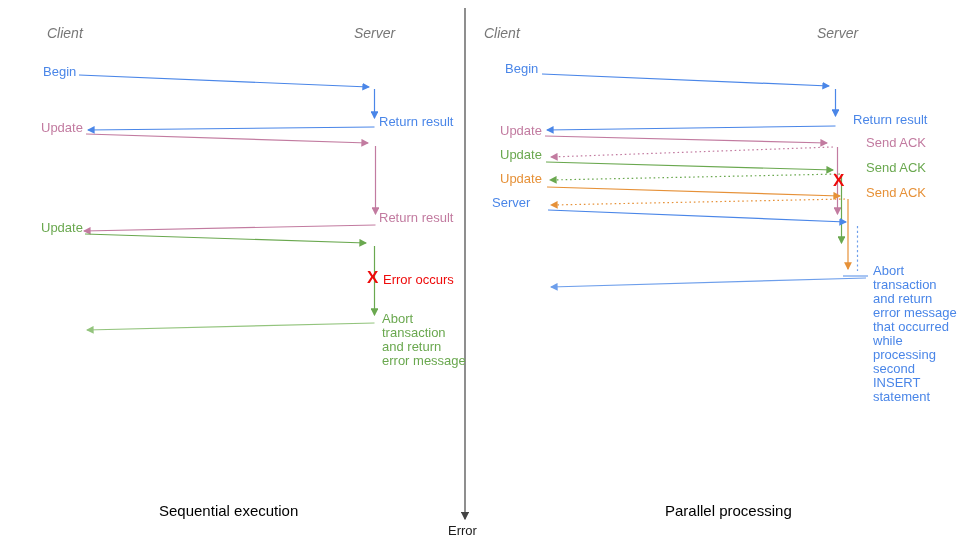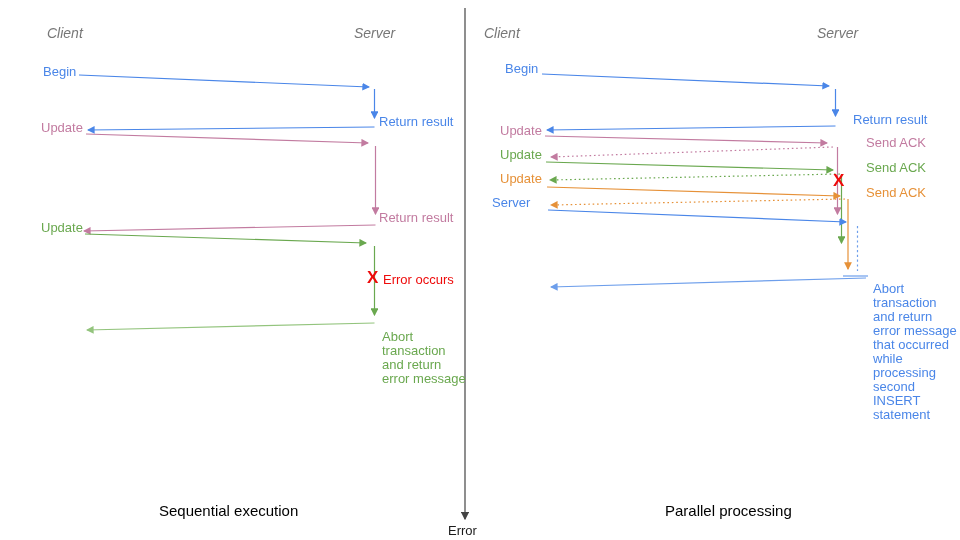--- a/index.html
+++ b/index.html
@@ -5,21 +5,21 @@
   :root{
     --c-blue:#4a86e8; --c-lblue:#6d9eeb; --c-pink:#c27ba0; --c-green:#6aa84f;
     --c-lgreen:#93c47d; --c-orange:#e69138; --c-red:#ee0b0b; --c-gray:#777777; --c-axis:#434343;
   }
   *{margin:0;padding:0;box-sizing:border-box;}
   html,body{background:#ffffff;}
   body{font-family:"Liberation Sans","DejaVu Sans",sans-serif;}
   .canvas{position:relative;width:960px;height:540px;background:#fff;overflow:hidden;}
   .canvas svg{position:absolute;left:0;top:0;}
   .lbl{position:absolute;font-size:13px;line-height:14px;white-space:nowrap;}
-  .multiline{white-space:pre-line;margin-top:18px;}
+  .multiline{white-space:pre-line;}
   .hdr{font-size:14px;font-style:italic;color:var(--c-gray);}
   .title{font-size:15px;color:#000;}
   .blue{color:var(--c-blue);} .pink{color:var(--c-pink);} .green{color:var(--c-green);}
   .orange{color:var(--c-orange);} .red{color:var(--c-red);} .axis{color:var(--c-axis);}
   .xmark{font-size:17px;font-weight:700;color:var(--c-red);line-height:16px;}
   path.arrow{fill:none;stroke-width:1.2;}
   .s-blue{stroke:var(--c-blue);} .s-lblue{stroke:var(--c-lblue);} .s-pink{stroke:var(--c-pink);}
   .s-green{stroke:var(--c-green);} .s-lgreen{stroke:var(--c-lgreen);} .s-orange{stroke:var(--c-orange);}
   .s-axis{stroke:var(--c-axis);}
   .dotted{stroke-dasharray:1.6 2.8;}

